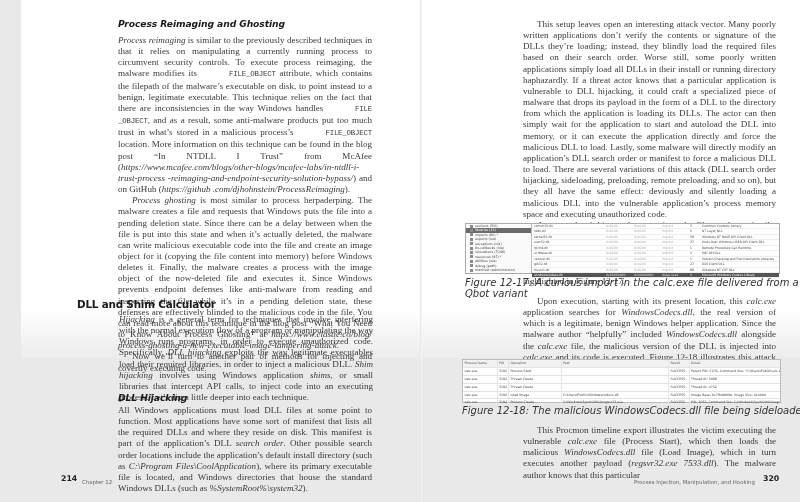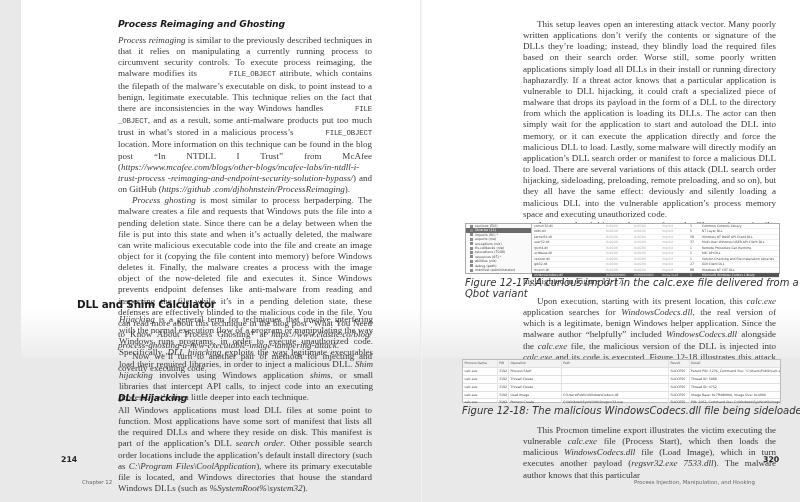--- a/index.html
+++ b/index.html
@@ -17,21 +17,21 @@
   .h2{position:absolute;font-family:"DejaVu Sans",sans-serif;font-weight:bold;color:#1a1a1a;}
   .h-a{left:97px;top:18px;font-size:9.2px;font-style:italic;letter-spacing:-0.1px;}
   .h-b{left:56px;top:298px;font-size:10.4px;letter-spacing:-0.2px;}
   .h-c{left:97px;top:392px;font-size:9.2px;font-style:italic;letter-spacing:-0.1px;}
   #l-block1{position:absolute;left:97px;top:35px;width:254px;}
   #l-block2{position:absolute;left:98px;top:314px;width:254px;}
   #l-block3{position:absolute;left:97px;top:405px;width:254px;}
   #r-block1{position:absolute;left:101px;top:19px;width:253px;}
   #r-block2{position:absolute;left:101px;top:296px;width:253px;}
   #r-block3{position:absolute;left:101px;top:425px;width:253px;}
-  .folio{position:absolute;top:455px;font-size:7.8px;color:#222;font-family:"DejaVu Sans",sans-serif;font-weight:bold;}
+  .folio{position:absolute;top:474px;font-size:7.8px;color:#222;font-family:"DejaVu Sans",sans-serif;font-weight:bold;}
   .runhead{position:absolute;top:479px;font-size:5.4px;color:#666;font-family:"DejaVu Sans",sans-serif;}
   .caption{position:absolute;font-family:"DejaVu Sans",sans-serif;font-style:italic;font-size:10px;color:#333;}
   
   .fig17{position:absolute;left:43px;top:223px;width:313px;height:49px;border:1px solid #aaa;background:#fff;}
   .tree{position:absolute;left:0;top:0;width:65px;height:49px;border-right:1px solid #bbb;background:#fafafa;}
   .tree-item{height:4.4px;font-size:3.3px;line-height:4.4px;color:#444;white-space:nowrap;padding-left:4px;font-family:"DejaVu Sans",sans-serif;}
   .tree-item .ico{display:inline-block;width:3px;height:3px;background:#8a8a8a;margin-right:2px;vertical-align:middle;}
   .tree-item.sel{background:#6b6b6b;color:#fff;}
   .imp{position:absolute;left:66px;top:0;width:247px;height:49px;}
   .imp-row{height:4.45px;font-size:3.1px;line-height:4.45px;color:#444;font-family:"DejaVu Sans",sans-serif;white-space:nowrap;display:flex;border-bottom:0.4px solid #eee;}

